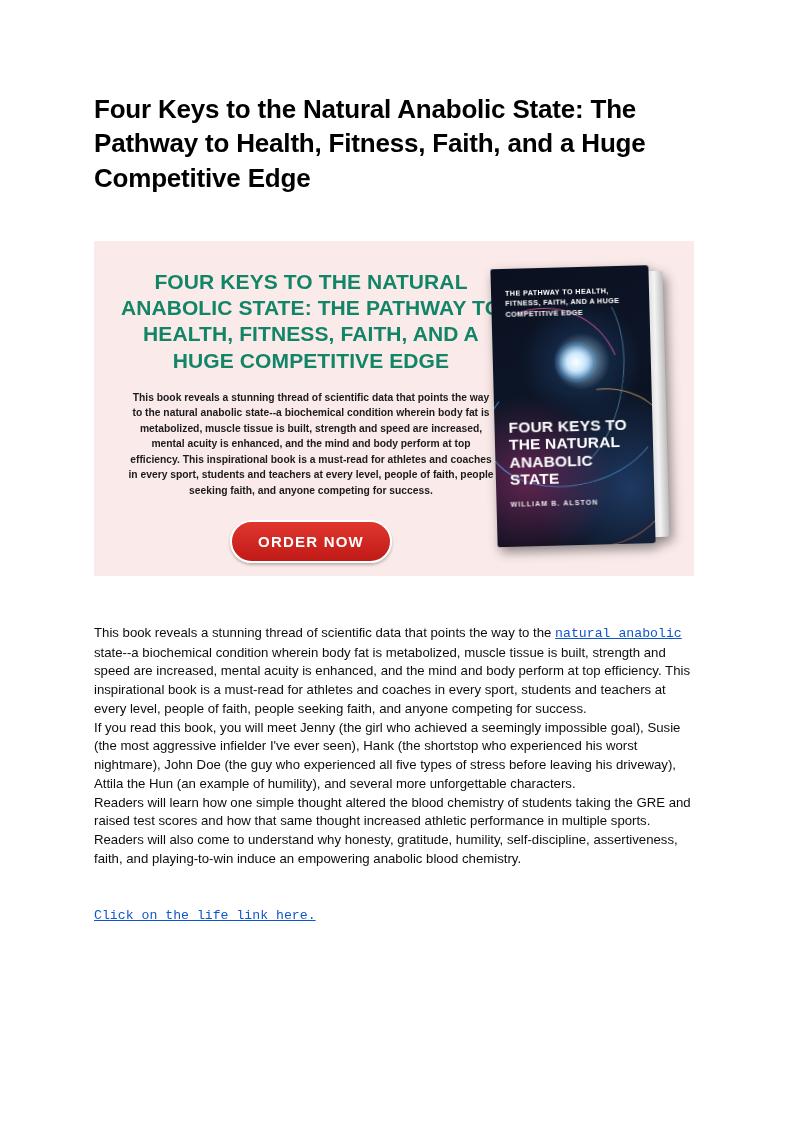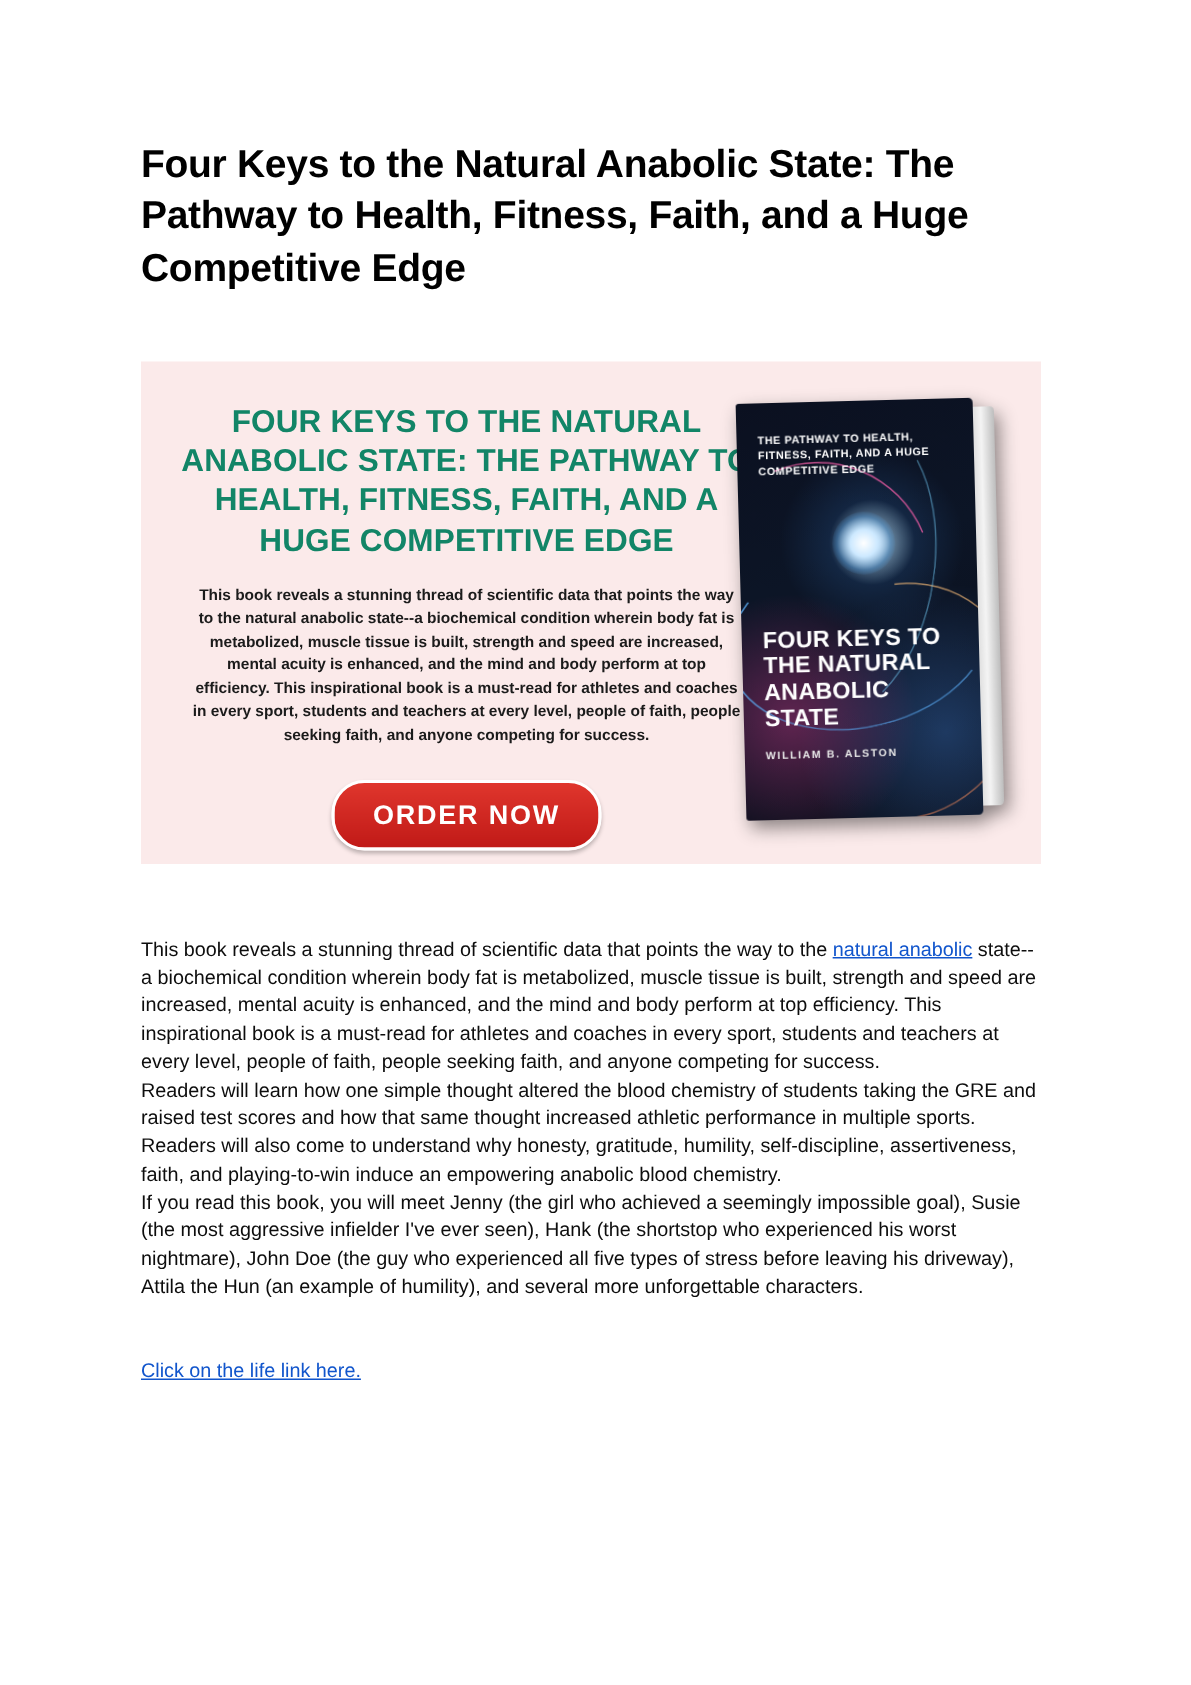--- a/index.html
+++ b/index.html
@@ -71,21 +71,21 @@
   .order-wrap {
     margin-top: 22px;
     display: flex;
     justify-content: center;
   }
   .order-btn {
     position: relative;
     background: linear-gradient(#e0362d, #c01a17);
     color: #ffffff;
     font-weight: bold;
-    font-size: 18px;
+    font-size: 15px;
     letter-spacing: 1.2px;
     padding: 11px 26px 11px 26px;
     border-radius: 22px;
     border: 2px solid #ffffff;
     box-shadow: 0 2px 3px rgba(0,0,0,0.25);
     cursor: pointer;
     font-family: "Liberation Sans", sans-serif;
   }
   .order-btn::after {
     content: "";
@@ -198,20 +198,21 @@
     margin-top: 48px;
     font-size: 13.2px;
     line-height: 1.42;
     color: #0d0d0d;
     width: 600px;
   }
   .body-copy p { margin: 0; }
   a.inline-link, a.bottom-link {
     color: #1155cc;
     text-decoration: underline;
+    font-family: Liberation Mono, monospace;
   }
   .bottom-link-wrap {
     margin-top: 38px;
     font-size: 13.2px;
     line-height: 1.42;
   }
 </style>
 </head>
 <body>
 
@@ -243,22 +244,22 @@
           <div class="book-toptext">THE PATHWAY TO HEALTH, FITNESS, FAITH, AND A HUGE COMPETITIVE EDGE</div>
           <div class="book-title">FOUR KEYS TO THE NATURAL ANABOLIC STATE</div>
           <div class="book-author">WILLIAM B. ALSTON</div>
         </div>
       </div>
 
     </div>
 
     <div class="body-copy">
       <p><span>This book reveals a stunning thread of scientific data that points the way to the </span><a class="inline-link" href="#">natural anabolic</a><span> state--a biochemical condition wherein body fat is metabolized, muscle tissue is built, strength and speed are increased, mental acuity is enhanced, and the mind and body perform at top efficiency. This inspirational book is a must-read for athletes and coaches in every sport, students and teachers at every level, people of faith, people seeking faith, and anyone competing for success.</span></p>
+      <p>If you read this book, you will meet Jenny (the girl who achieved a seemingly impossible goal), Susie (the most aggressive infielder I've ever seen), Hank (the shortstop who experienced his worst nightmare), John Doe (the guy who experienced all five types of stress before leaving his driveway), Attila the Hun (an example of humility), and several more unforgettable characters.</p>
       <p>Readers will learn how one simple thought altered the blood chemistry of students taking the GRE and raised test scores and how that same thought increased athletic performance in multiple sports. Readers will also come to understand why honesty, gratitude, humility, self-discipline, assertiveness, faith, and playing-to-win induce an empowering anabolic blood chemistry.</p>
-      <p>If you read this book, you will meet Jenny (the girl who achieved a seemingly impossible goal), Susie (the most aggressive infielder I've ever seen), Hank (the shortstop who experienced his worst nightmare), John Doe (the guy who experienced all five types of stress before leaving his driveway), Attila the Hun (an example of humility), and several more unforgettable characters.</p>
     </div>
 
     <div class="bottom-link-wrap">
       <a class="bottom-link" href="#">Click on the life link here.</a>
     </div>
 
   </div>
 </div>
 
 </body></html>

